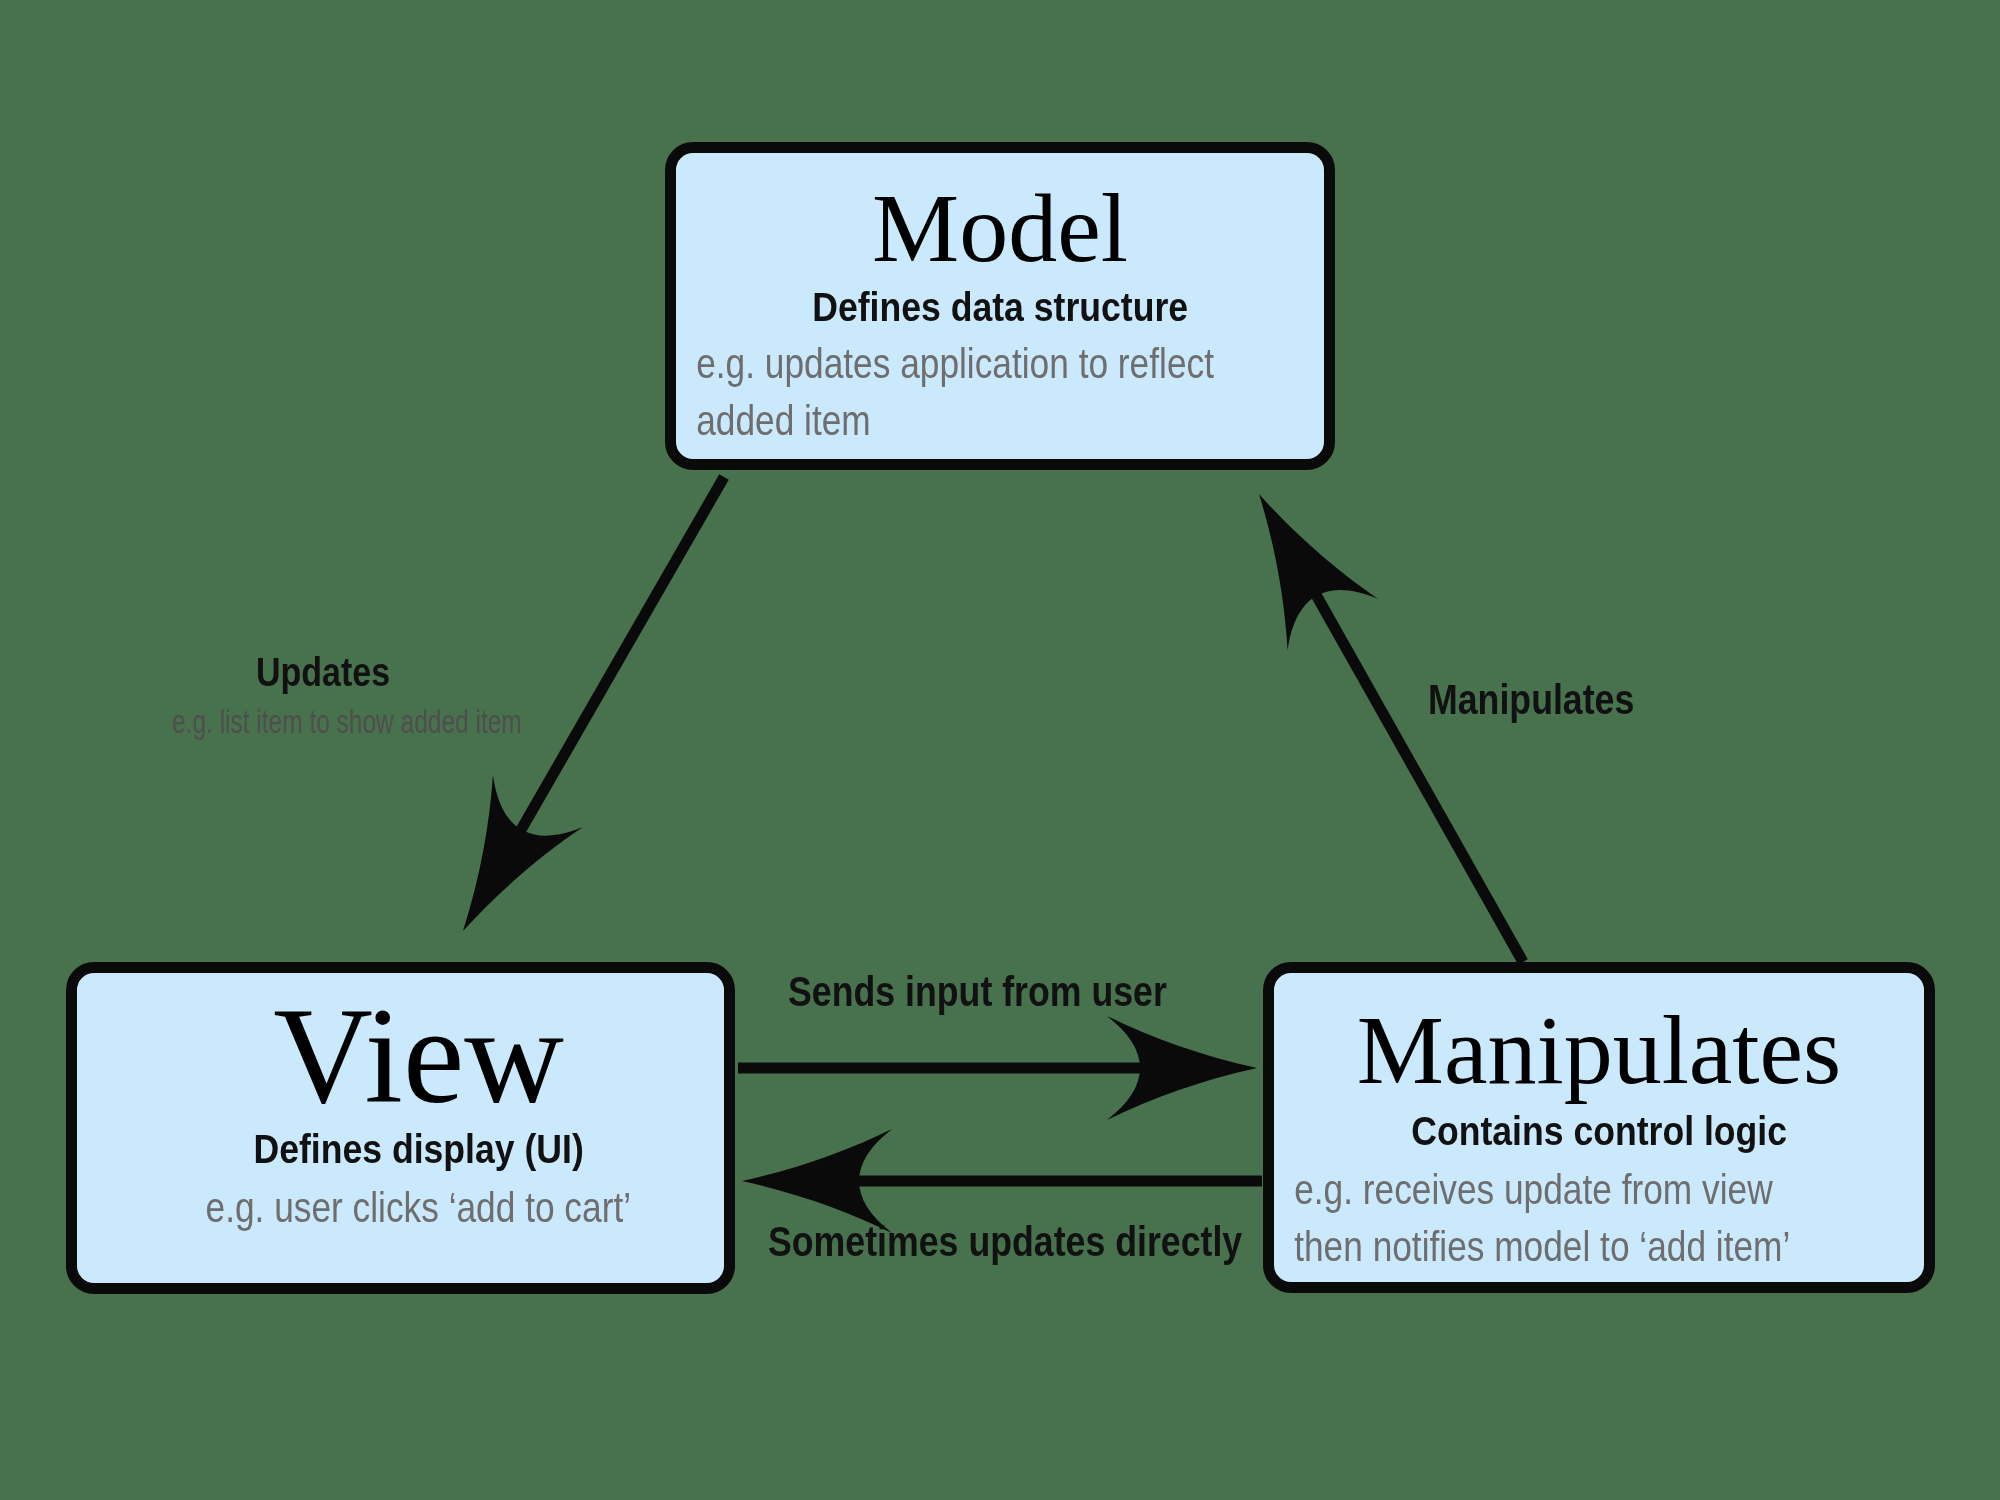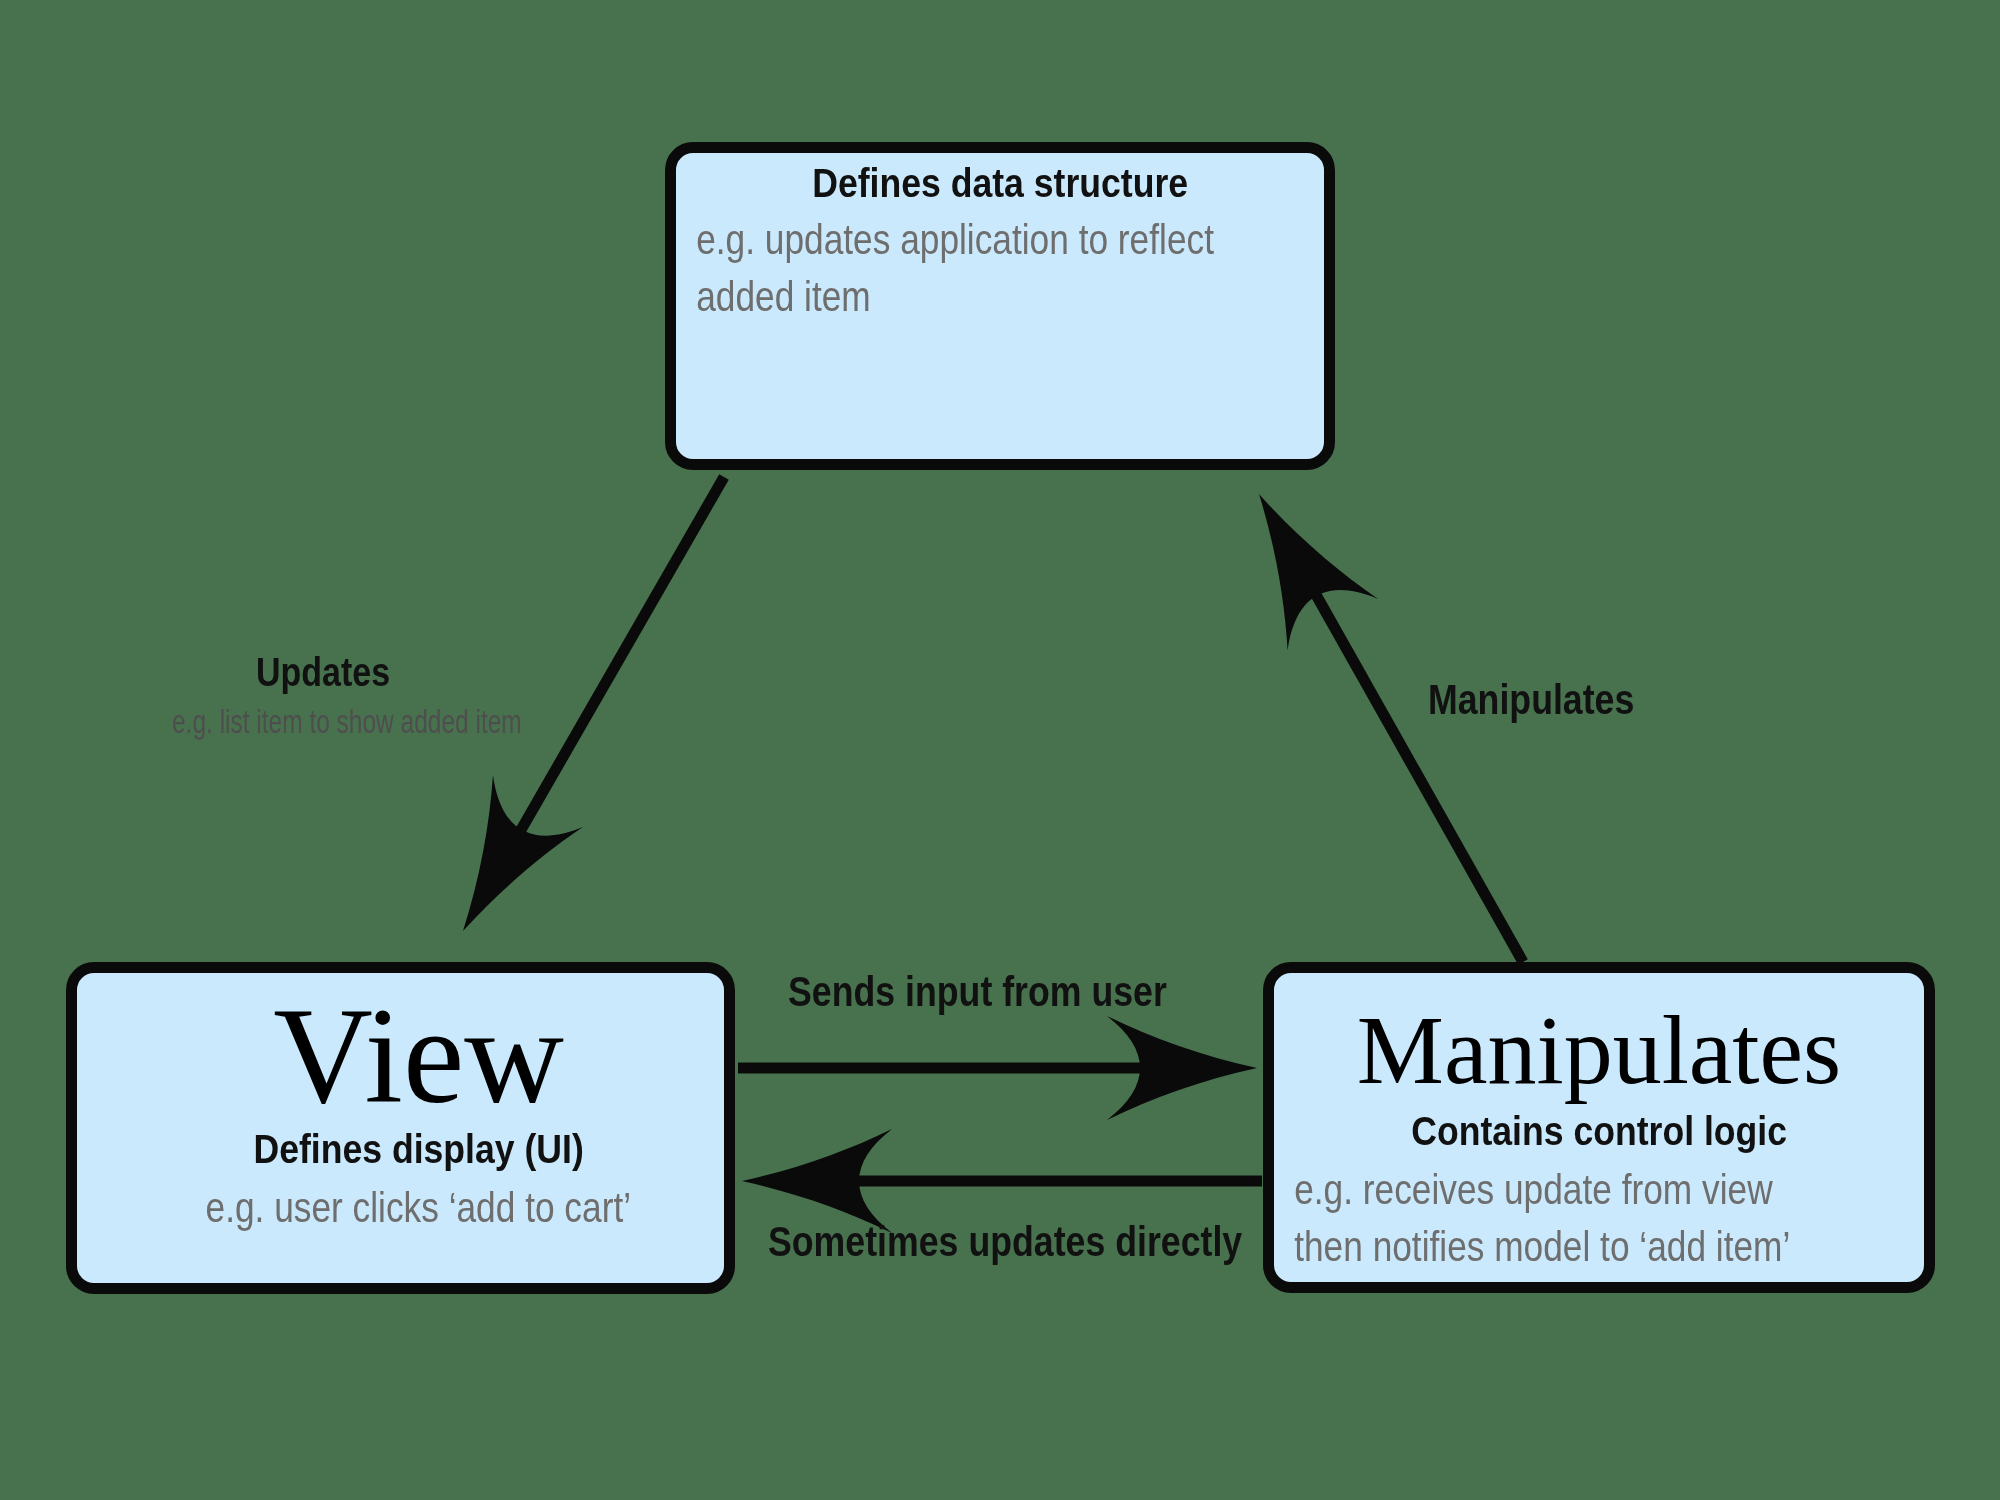--- a/index.html
+++ b/index.html
@@ -65,20 +65,21 @@
       <line x1="738" y1="1068" x2="1162" y2="1068"></line>
       <use href="#ahead" transform="translate(1257,1068)"></use>
     </g>
     <g>
       <line x1="1262" y1="1181" x2="837" y2="1181"></line>
       <use href="#ahead" transform="translate(742,1181) rotate(180)"></use>
     </g>
   </svg>
 
   <div class="node model">
+    <div class="title">Model</div>
     <div class="subtitle">Defines data structure</div>
     <div class="example left">
       <div>e.g. updates application to reflect</div>
       <div>added item</div>
     </div>
   </div>
 
   <div class="node view">
     <div class="title">View</div>
     <div class="subtitle">Defines display (UI)</div>

